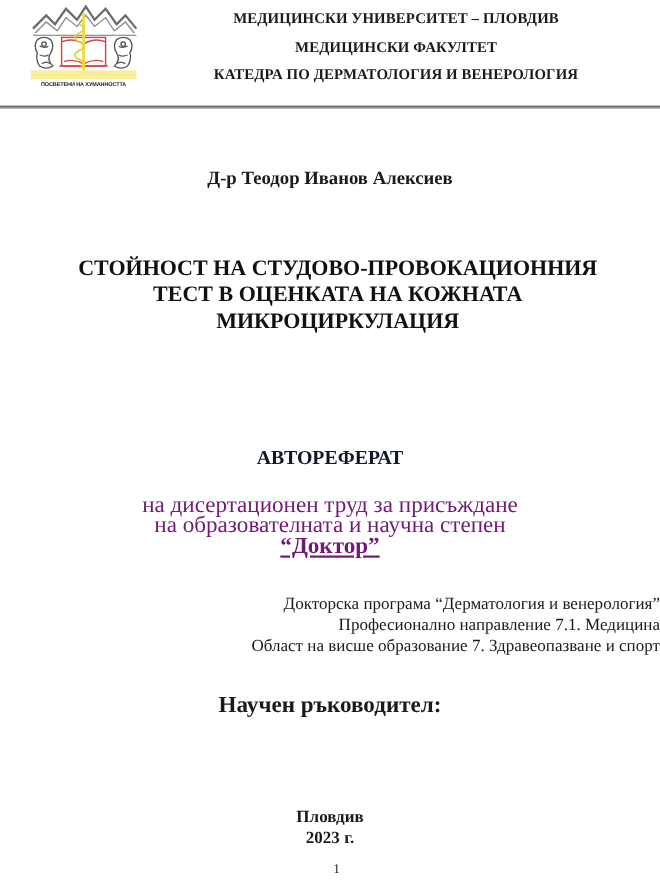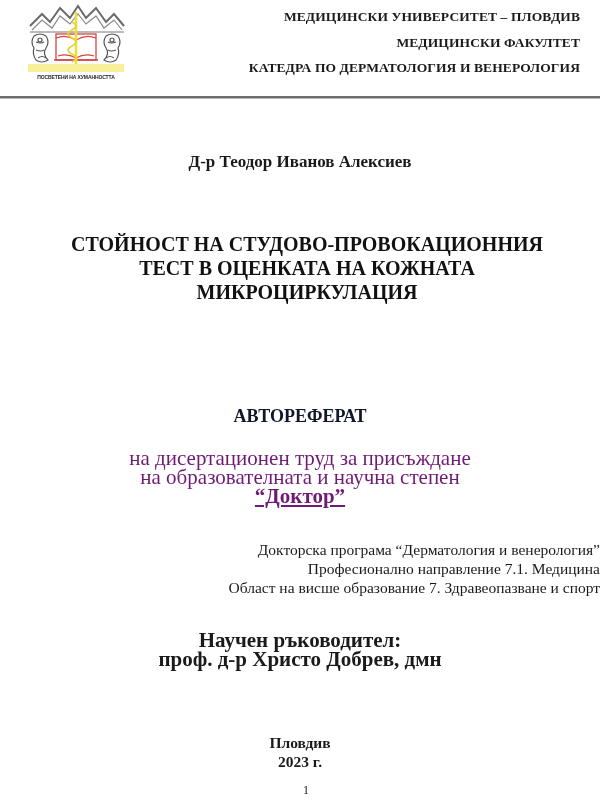--- a/index.html
+++ b/index.html
@@ -34,21 +34,21 @@
       font-weight: bold;
       letter-spacing: -0.1px;
       color: #222;
       white-space: nowrap;
     }
     .header-lines {
       position: absolute;
       left: 140px;
       top: 4px;
       width: 440px;
-      text-align: right;
+      text-align: center;
       font-weight: bold;
       font-size: 13.5px;
       line-height: 25.5px;
       color: #1a1a1a;
       letter-spacing: 0.1px;
     }
     .header-lines div { white-space: nowrap; }
     .rule {
       position: absolute;
       left: 0;
@@ -184,21 +184,20 @@
 </div>
 
 <div class="centered program">
   <div>Докторска програма “Дерматология и венерология”</div>
   <div>Професионално направление 7.1. Медицина</div>
   <div>Област на висше образование 7. Здравеопазване и спорт</div>
 </div>
 
 <div class="centered supervisor">
   <div>Научен ръководител:</div>
-  <div>проф. д-р Христо Добрев, дмн</div>
 </div>
 
 <div class="centered place-year">
   <div>Пловдив</div>
   <div>2023 г.</div>
 </div>
 
 <div class="centered page-number">1</div>
 
 </body></html>

